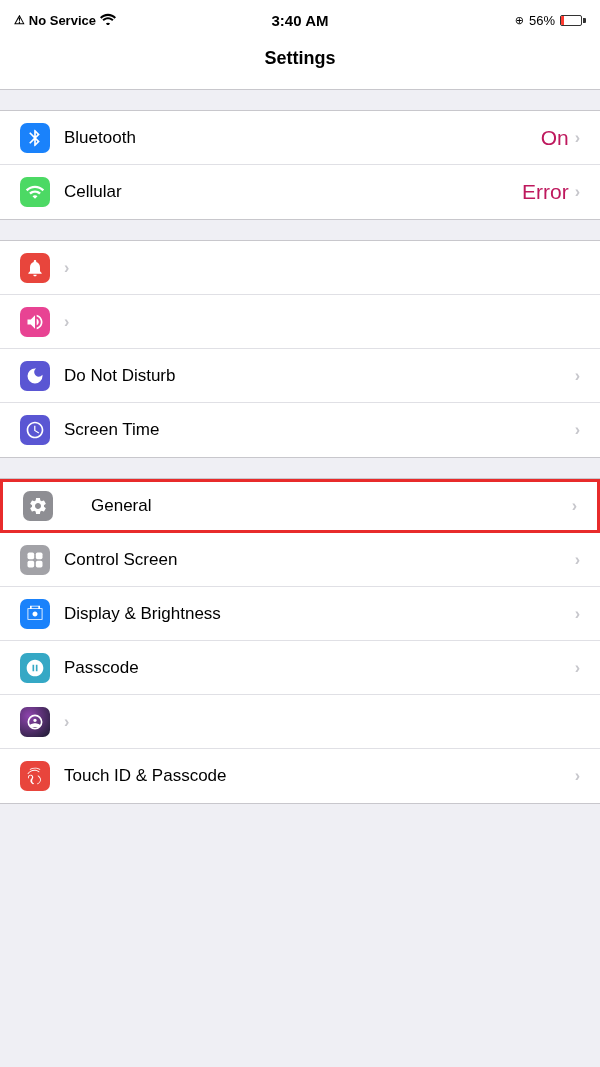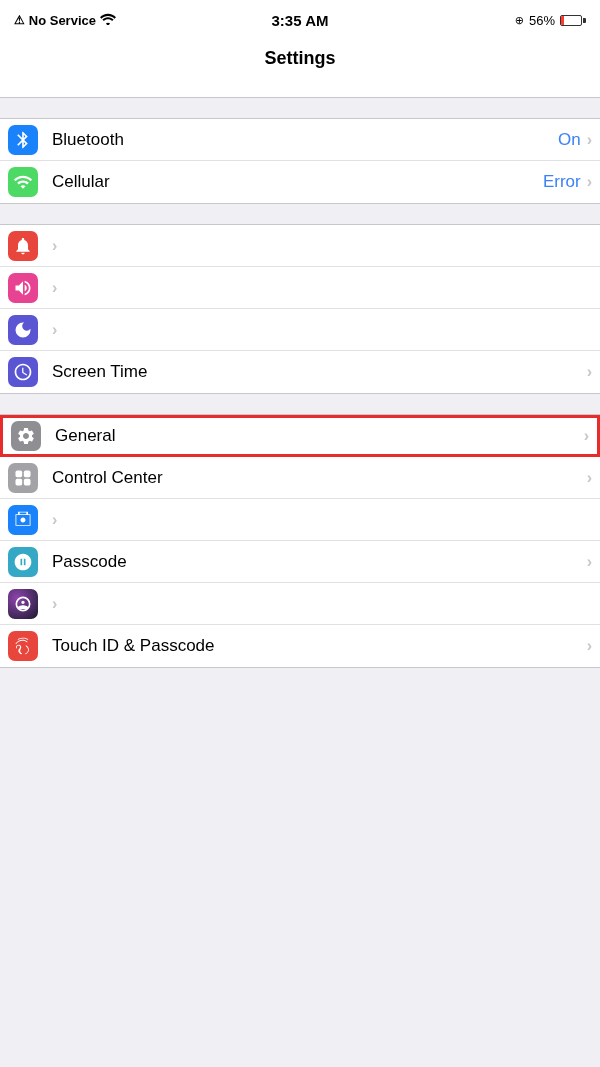--- a/index.html
+++ b/index.html
@@ -66,21 +66,21 @@
       height: 5px;
       background: #333;
       border-radius: 0 1px 1px 0;
       margin-left: 1px;
     }
 
     
     .page-title-bar {
       background: #fff;
       text-align: center;
-      padding: 10px 0 28px;
+      padding: 10px 0 20px;
       border-bottom: 1px solid #c8c7cc;
     }
     .page-title {
       font-size: 18px;
       font-weight: 700;
     }
 
     
     .settings-group {
       margin-top: 0;
@@ -90,33 +90,34 @@
     }
     .section-gap {
       height: 20px;
       background: #efeff4;
     }
 
     
     .settings-row {
       display: flex;
       align-items: center;
-      padding: 0 8px;
-      height: 42px;
+      padding: 0 20px;
+      height: 54px;
       background: #fff;
       border-bottom: 1px solid #e0e0e5;
       cursor: pointer;
       position: relative;
     }
     .settings-row:last-child {
       border-bottom: none;
     }
     .settings-row.highlighted {
       border: 3px solid #e82b2b;
       z-index: 2;
+      gap: 24px;
     }
 
     
     .row-icon {
       width: 30px;
       height: 30px;
       border-radius: 7px;
       display: flex;
       align-items: center;
       justify-content: center;
@@ -128,22 +129,22 @@
 
     
     .row-label {
       flex: 1;
       font-size: 17px;
       color: #000;
     }
 
     
     .row-value {
-      font-size: 17px;
-      color: #3b82f6;
+      font-size: 21px;
+      color: #be185d;
       margin-right: 6px;
     }
 
     
     .chevron {
       color: #c7c7cc;
       font-size: 16px;
       font-weight: 600;
     }
 
@@ -167,21 +168,21 @@
     <span style="font-size:12px;">⚠</span>
     <span>No Service</span>
     <span>
       <svg width="16" height="12" viewBox="0 0 24 18" fill="#000">
         <path d="M12 4.5C8.2 4.5 4.8 6 2.3 8.5L0 6.2C3.1 3.1 7.3 1.2 12 1.2s8.9 1.9 12 5L21.7 8.5C19.2 6 15.8 4.5 12 4.5z"></path>
         <path d="M12 9.5c-2.4 0-4.6 1-6.2 2.6L3.6 9.9C5.8 7.7 8.7 6.3 12 6.3s6.2 1.4 8.4 3.6l-2.2 2.2C16.6 10.5 14.4 9.5 12 9.5z"></path>
         <path d="M12 14.5c-1.2 0-2.3.5-3.1 1.3L12 19.5l3.1-3.7c-.8-.8-1.9-1.3-3.1-1.3z"></path>
       </svg>
     </span>
   </div>
-  <div class="status-center">3:35 AM</div>
+  <div class="status-center">3:40 AM</div>
   <div class="status-right">
     <span style="font-size:11px;">⊕</span>
     <span>56%</span>
     <span class="battery-icon">
       <span class="battery-body">
         <span class="battery-fill" style="width:13%"></span>
       </span>
       <span class="battery-cap"></span>
     </span>
   </div>
@@ -238,20 +239,21 @@
     </div>
     <span class="chevron">›</span>
   </div>
 
   <div class="settings-row">
     <div class="row-icon" style="background:#5a56d3;">
       <svg class="icon-svg" viewBox="0 0 24 24">
         <path d="M12 3a9 9 0 1 0 9 9c0-.46-.04-.92-.1-1.36a5.389 5.389 0 0 1-4.4 2.26 5.403 5.403 0 0 1-3.14-9.8c-.44-.06-.9-.1-1.36-.1z"></path>
       </svg>
     </div>
+    <span class="row-label">Do Not Disturb</span>
     <span class="chevron">›</span>
   </div>
 
   <div class="settings-row">
     <div class="row-icon" style="background:#5a56d3;">
       <svg class="icon-svg" viewBox="0 0 24 24">
         <path d="M11.99 2C6.47 2 2 6.48 2 12s4.47 10 9.99 10C17.52 22 22 17.52 22 12S17.52 2 11.99 2zM12 20c-4.42 0-8-3.58-8-8s3.58-8 8-8 8 3.58 8 8-3.58 8-8 8zm.5-13H11v6l5.25 3.15.75-1.23-4.5-2.67V7z"></path>
       </svg>
     </div>
     <span class="row-label">Screen Time</span>
@@ -275,30 +277,31 @@
 
   <div class="settings-row">
     <div class="row-icon" style="background:#a2a2a7;">
       <svg class="icon-svg" viewBox="0 0 24 24">
         <rect x="3" y="3" width="8" height="8" rx="2"></rect>
         <rect x="13" y="3" width="8" height="8" rx="2"></rect>
         <rect x="3" y="13" width="8" height="8" rx="2"></rect>
         <rect x="13" y="13" width="8" height="8" rx="2"></rect>
       </svg>
     </div>
-    <span class="row-label">Control Center</span>
+    <span class="row-label">Control Screen</span>
     <span class="chevron">›</span>
   </div>
 
   <div class="settings-row">
     <div class="row-icon" style="background:#1a82fb;">
       <svg class="icon-svg" viewBox="0 0 24 24">
         <path d="M6 2v3H3v14h18V5h-3V2H6zm10 1v2H8V3h8zM4 18V6h16v12H4zm8-9c-1.66 0-3 1.34-3 3s1.34 3 3 3 3-1.34 3-3-1.34-3-3-3z"></path>
       </svg>
     </div>
+    <span class="row-label">Display &amp; Brightness</span>
     <span class="chevron">›</span>
   </div>
 
   <div class="settings-row">
     <div class="row-icon" style="background:#35a8c5;">
       <svg class="icon-svg" viewBox="0 0 24 24">
         <path d="M12 2C6.48 2 2 6.48 2 12s4.48 10 10 10 10-4.48 10-10S17.52 2 12 2zm-1 14H9V8h2v8zm4 0h-2V8h2v8z"></path>
       </svg>
     </div>
     <span class="row-label">Passcode</span>

